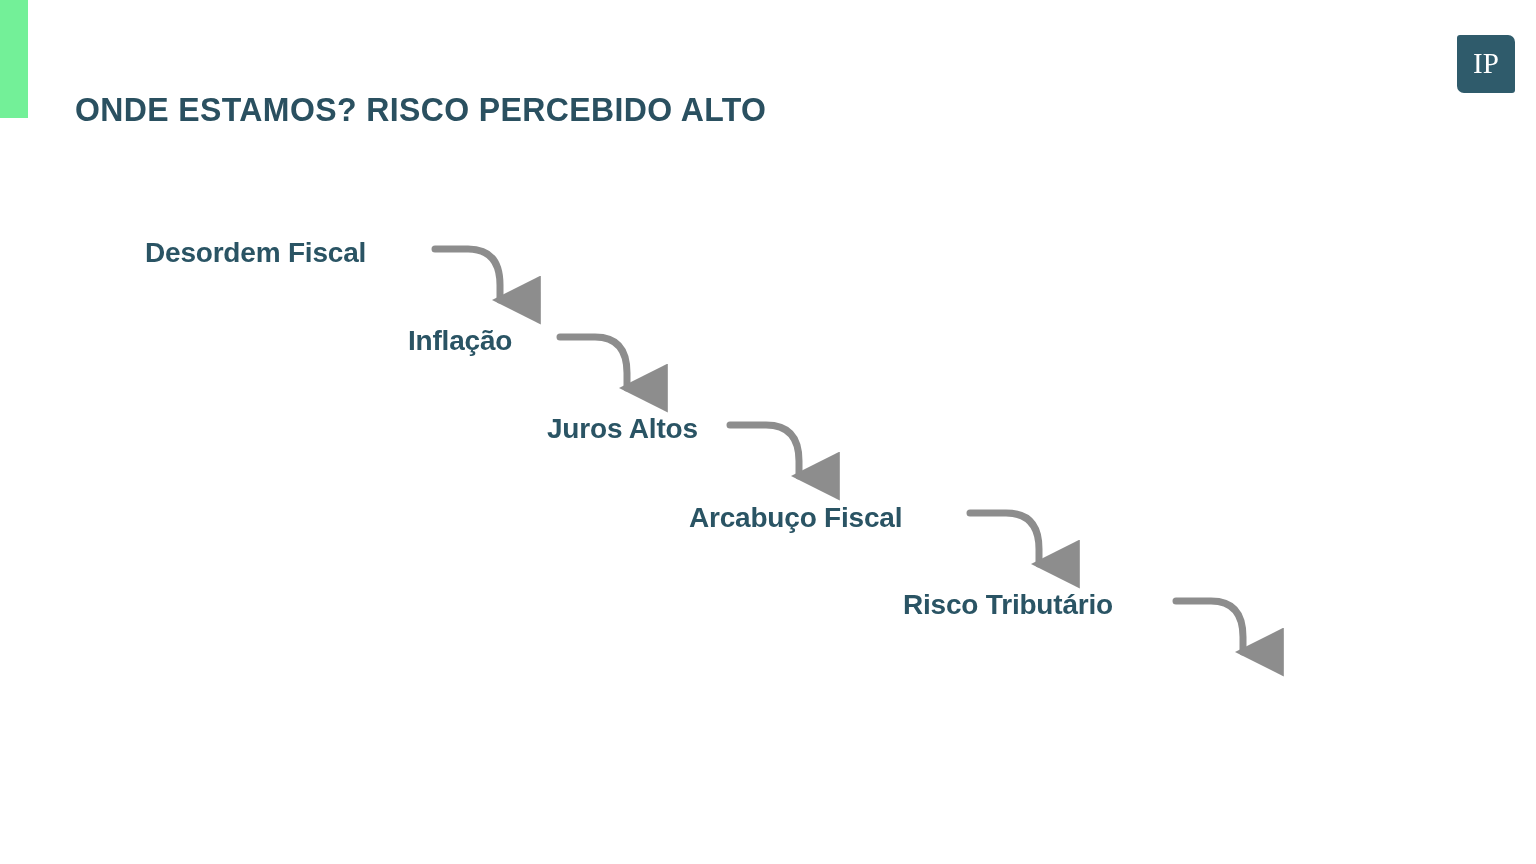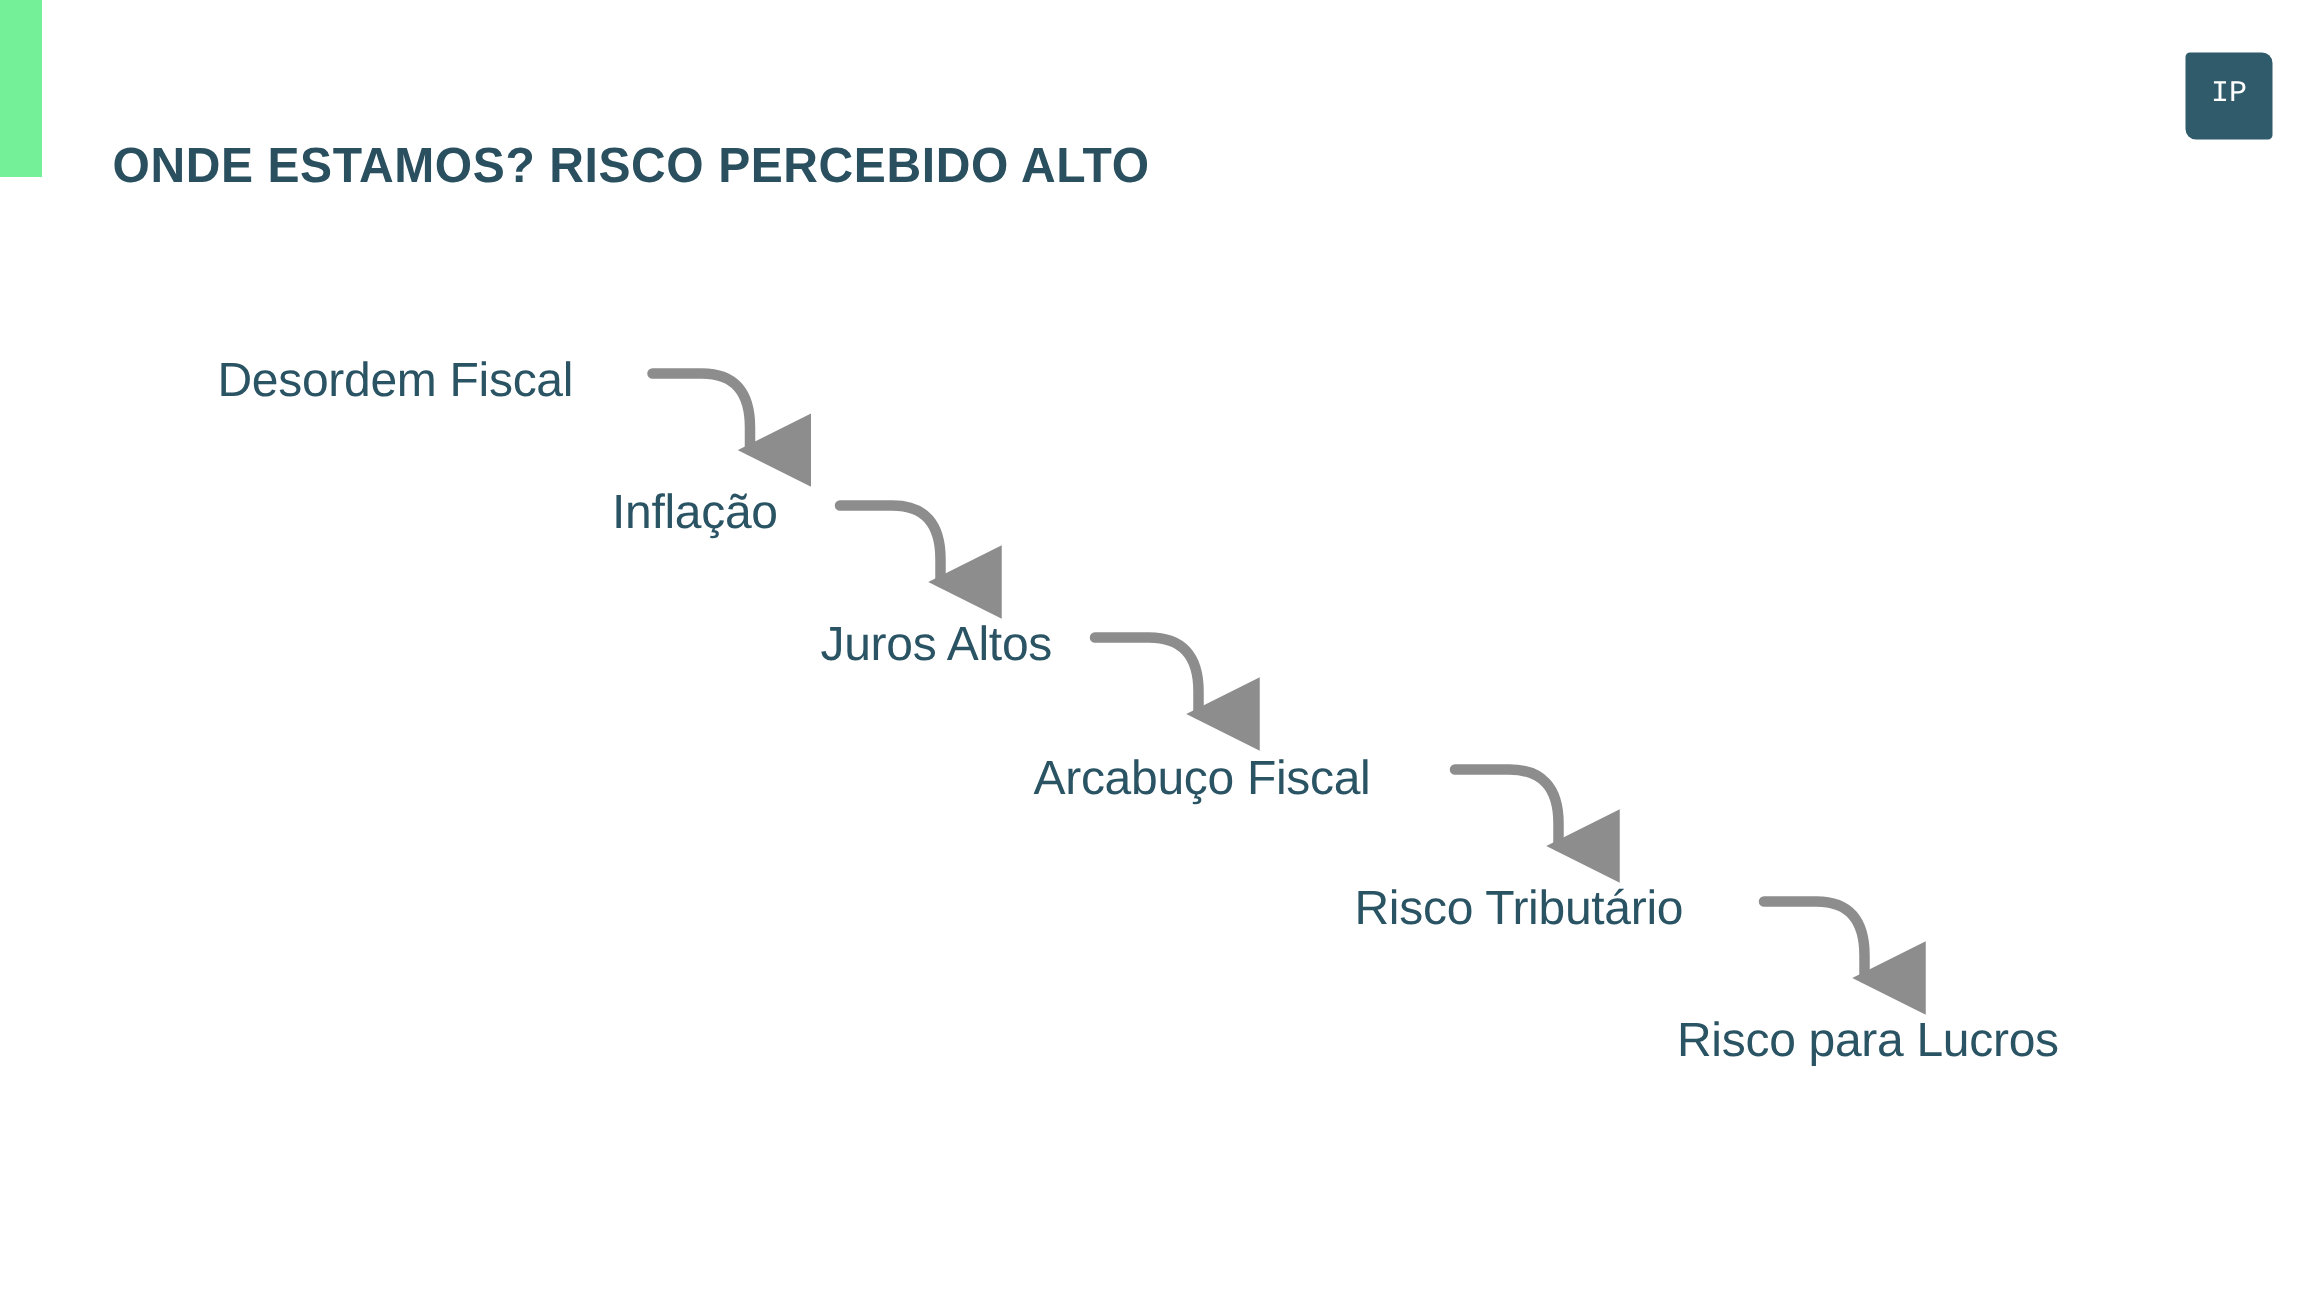--- a/index.html
+++ b/index.html
@@ -50,43 +50,43 @@
     top: 35px;
     width: 58px;
     height: 58px;
     background: #2f5b6b;
     border-radius: 3px 7px 3px 7px;
     display: flex;
     align-items: center;
     justify-content: center;
   }
   #logo .logo-mark {
-    font-family: Liberation Mono, monospace;
-    font-size: 20px;
+    font-family: Liberation Serif, serif;
+    font-size: 29px;
     font-weight: normal;
     color: #ffffff;
     letter-spacing: 0px;
     line-height: 1;
     padding-bottom: 2px;
   }
 
   
   #cascade {
     position: absolute;
     left: 0;
     top: 0;
     width: 1536px;
     height: 864px;
     pointer-events: none;
   }
   .node-label {
     position: absolute;
     font-family: "Liberation Sans", sans-serif;
-    font-size: 32px;
-    font-weight: normal;
+    font-size: 28px;
+    font-weight: bold;
     color: #2a5464;
     white-space: nowrap;
     line-height: 38px;
     letter-spacing: -0.2px;
   }
   #arrow-layer {
     position: absolute;
     left: 0;
     top: 0;
     width: 1536px;
@@ -127,16 +127,15 @@
     <div class="node-label" style="left:145px; top:234px;">Desordem Fiscal</div>
 
     <div class="node-label" style="left:408px; top:322px;">Inflação</div>
 
     <div class="node-label" style="left:537px; top:410px;margin-left:10px;">Juros Altos</div>
 
     <div class="node-label" style="left:903px; top:586px;">Risco Tributário</div>
 
     <div class="node-label" style="left:689px; top:499px;">Arcabuço Fiscal</div>
 
-    <div class="node-label" style="left:1118px; top:674px;">Risco para Lucros</div>
 
   </div>
 </div>
 
 </body></html>

